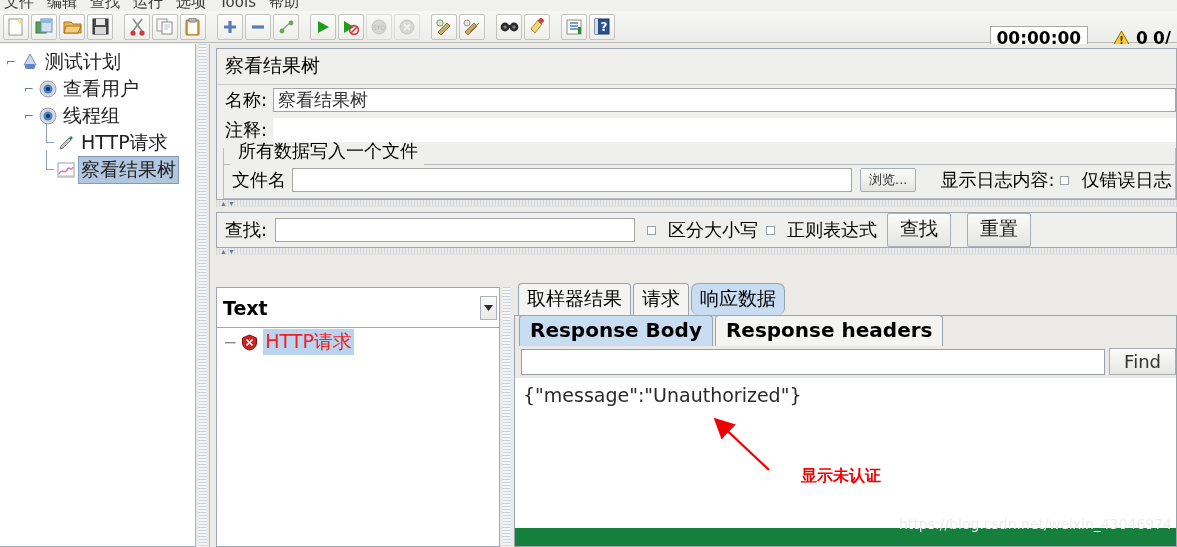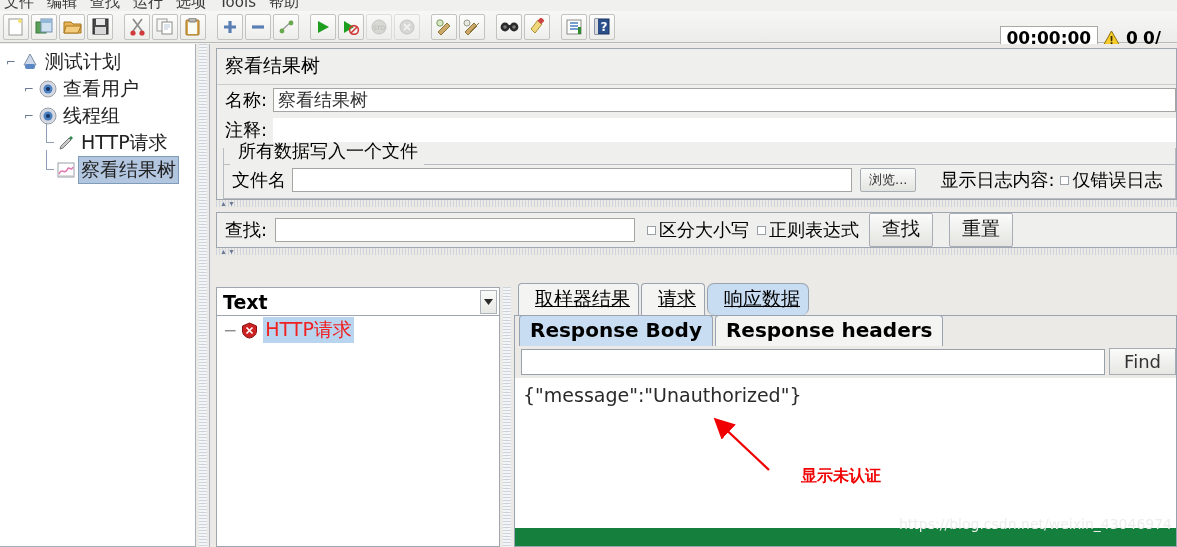--- a/index.html
+++ b/index.html
@@ -42,22 +42,22 @@
     display: flex; align-items: center; justify-content: center;
     position: relative;
   }
   .tbsep { width: 9px; }
   .tbtn svg { display:block; }
   .tbtn.disabled { opacity: .45; }
 
   
   .status-right {
     position: absolute; right: 0; top: 13px;
-    display: flex; align-items: center; gap: 4px;
-    height: 28px; padding-right: 16px;
+    display: flex; align-items: center; gap: 24px;
+    height: 28px; padding-right: 6px;
   }
   .timer {
     border: 1px solid #a9a9a5;
     background: #fff;
     font-family: "DejaVu Sans", sans-serif;
     font-weight: bold; font-size: 17px;
     padding: 1px 6px 2px 6px;
     line-height: 20px;
   }
   .warnbox { display: flex; align-items: center; gap: 5px; font-weight: bold; font-size: 17px;
@@ -147,21 +147,21 @@
   .gb-tick { width: 6px; height: 1px; background: #b9bcc0; }
   .gb-body { display: flex; align-items: center; padding: 3px 0 0 8px; }
 
   .jbtn {
     border: 1px solid #a8adb5; border-radius: 2px;
     background: linear-gradient(#fbfbfa, #e4e4e0);
     padding: 2px 8px; font-size: 13px; font-family: "DejaVu Sans", sans-serif;
     color: #333; white-space: nowrap;
   }
   .jbtn.big { font-size: 19px; padding: 2px 12px 4px 12px; font-weight: 500; color: #111; }
-  .chk { display: inline-flex; align-items: center; gap: 3px; font-size: 18px;
+  .chk { display: inline-flex; align-items: center; gap: 12px; font-size: 18px;
          font-family: "DejaVu Sans", sans-serif; white-space: nowrap; }
   .chkbox { width: 9px; height: 9px; border: 1px solid #9aa0a8; background: #fff; display:inline-block; }
 
   
   .searchbox {
     margin-top: 5px;
     border: 1px solid #9fa6b0;
     background: #efefed;
     display: flex; align-items: center;
     height: 36px; padding-left: 8px;
@@ -171,21 +171,21 @@
   .bottomarea {
     position: absolute; left: 216px; top: 287px; width: 961px; height: 260px;
     display: flex;
   }
   .leftlist {
     width: 284px; height: 260px; background: #fff;
     border: 1px solid #9fa6b0;
     display: flex; flex-direction: column;
   }
   .combo {
-    height: 28px; display: flex; align-items: center; justify-content: space-between;
+    height: 40px; display: flex; align-items: center; justify-content: space-between;
     border-bottom: 1px solid #9fa6b0; background: #fff;
     padding: 0 2px 0 6px;
   }
   .combo .txt { font-size: 19px; font-weight: bold; font-family: "DejaVu Sans", sans-serif; }
   .combo .arrowbtn {
     width: 17px; height: 24px; background: linear-gradient(#fafafa,#e8e8e4);
     border: 1px solid #aeb2ba; display:flex;align-items:center;justify-content:center;
   }
   .resrow { display: flex; align-items: center; height: 28px; padding-left: 6px; font-size: 19px;
             font-family: "DejaVu Sans", sans-serif; }
@@ -197,23 +197,23 @@
     position:absolute; left: 3px; top: 0; width: 8px; height: 260px;
     background: repeating-linear-gradient(to bottom, #cfd4dc 0 1px, #f4f5f7 1px 3px);
   }
 
   .tabpane { flex: 1; height: 260px; position: relative; }
   .tabrow { display: flex; align-items: flex-end; height: 28px; padding-left: 4px; }
   .tab {
     border: 1px solid #9aa3b0; border-bottom: none;
     border-radius: 4px 4px 0 0;
     background: #f4f4f2;
-    padding: 2px 8px 3px 16px;
+    padding: 2px 8px 3px 8px;
     font-size: 19px; font-family: "DejaVu Sans", sans-serif;
-    margin-right: 2px; white-space: nowrap; text-decoration: underline;
+    margin-right: 2px; white-space: nowrap;
   }
   .tab.active { background: #c9ddf2; font-weight: 500; border-radius: 7px; }
   .tabbody {
     border: 1px solid #9aa3b0; background: #15803d;
     height: 232px; position: relative;
   }
   .subtabrow { display: flex; align-items: flex-end; height: 30px; padding-left: 4px; background:#eceae6; }
   .subtab {
     border: 1px solid #9aa3b0; border-bottom: none; border-radius: 4px 4px 0 0;
     background: #f4f4f2; padding: 2px 10px 4px 10px;

